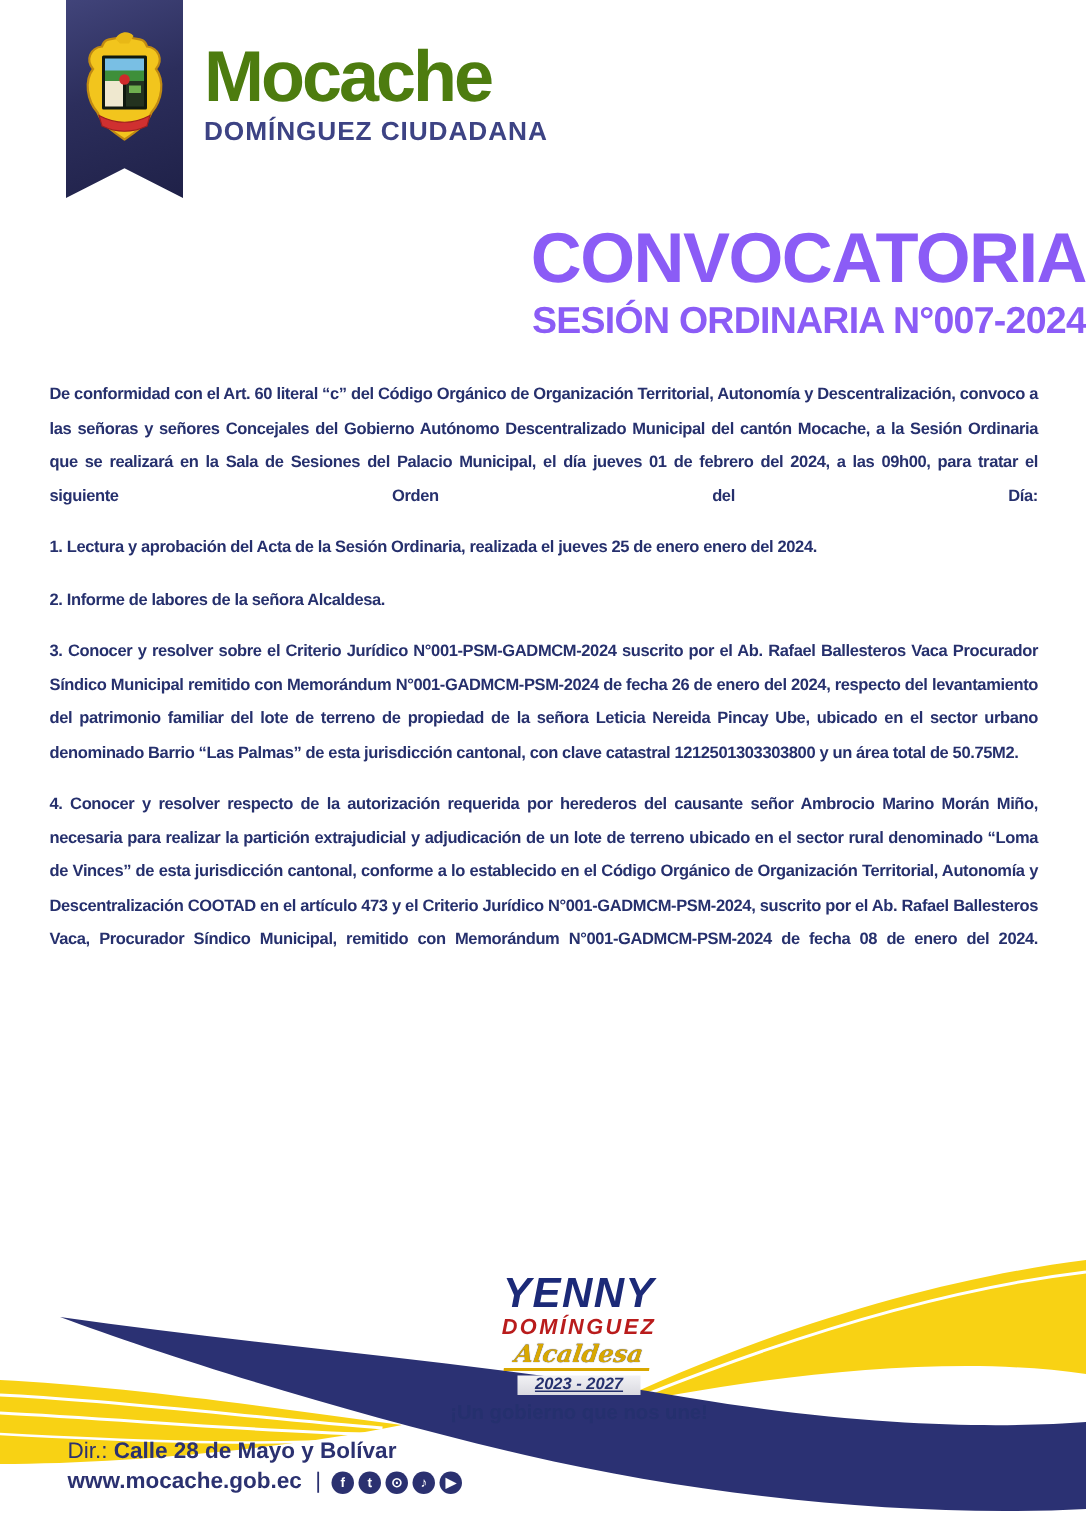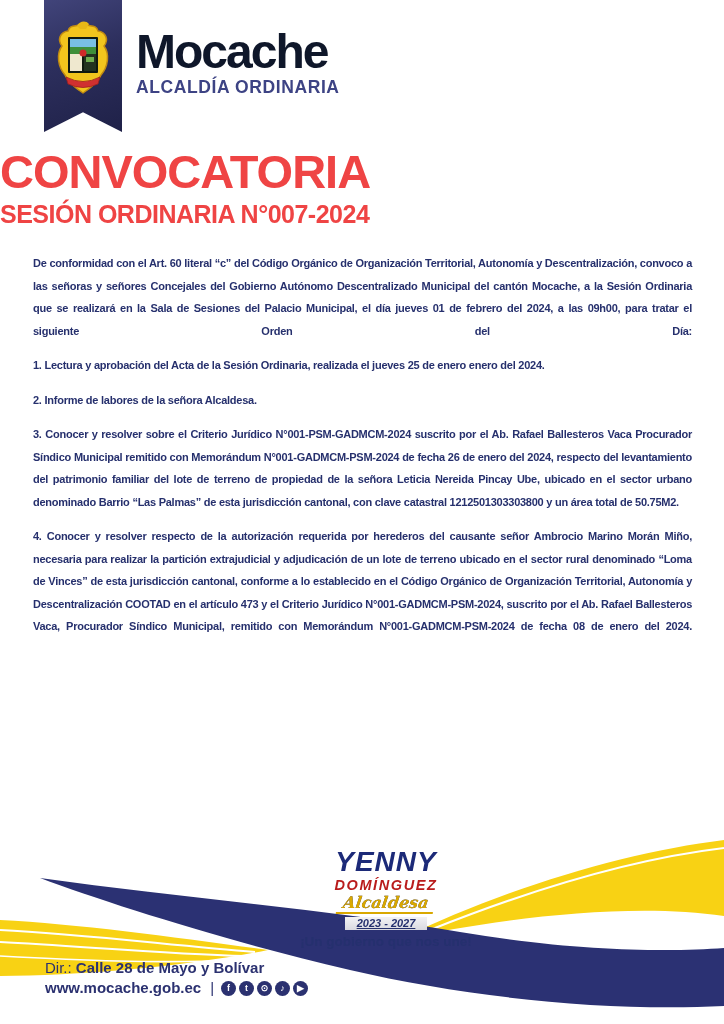--- a/index.html
+++ b/index.html
@@ -8,24 +8,24 @@
     overflow:hidden;font-family:"Liberation Sans",sans-serif;
   }
   
   .ribbon{
     position:absolute;left:44px;top:0;width:78px;height:132px;
     background:linear-gradient(160deg,#41447a 0%,#2c2e5c 45%,#1f2148 100%);
     clip-path:polygon(0 0,100% 0,100% 100%,50% 85%,0 100%);
   }
   .crest{position:absolute;left:9px;top:20px;width:60px;height:80px;}
   .brand{position:absolute;left:136px;top:28px;line-height:1;}
-  .brand-name{font-size:48px;font-weight:700;color:#0f172a;letter-spacing:-2px;}
+  .brand-name{font-size:48px;font-weight:700;color:#4d7c0f;letter-spacing:-2px;}
   .brand-sub{font-size:17.5px;font-weight:600;color:#3d4384;letter-spacing:.6px;margin-top:3px;}
   
-  .title-block{position:absolute;left:0;right:0;top:148px;text-align:left;color:#ef4444;line-height:1;}
+  .title-block{position:absolute;left:0;right:0;top:148px;text-align:right;color:#8b5cf6;line-height:1;}
   .title-main{font-size:47px;font-weight:800;letter-spacing:-1px;}
   .title-sub{font-size:25px;font-weight:700;letter-spacing:-.5px;margin-top:7px;}
   
   .doc-body{
     position:absolute;left:33px;right:32px;top:252px;
     color:#26306d;font-size:11px;line-height:22.5px;font-weight:600;
     letter-spacing:-.25px;text-align:justify;
   }
   .doc-body p{margin:0 0 12px 0;}
   .stretch{text-align-last:justify;}
@@ -71,21 +71,21 @@
       <rect x="17" y="27" width="26" height="7" fill="#3e8f3a"></rect>
       <rect x="17" y="34" width="12" height="17" fill="#efe8cf"></rect>
       <rect x="31" y="34" width="12" height="17" fill="#23321f"></rect>
       <rect x="33" y="37" width="8" height="5" fill="#6fae4f"></rect>
       <circle cx="30" cy="33" r="3.5" fill="#cf2a2a"></circle>
       <path d="M13 57 Q30 66 47 57 L45 64 Q30 71 15 64 Z" fill="#d03030" stroke="#9c1f1f" stroke-width="0.8"></path>
     </svg>
   </div>
   <div class="brand">
     <div class="brand-name">Mocache</div>
-    <div class="brand-sub">ALCALDÍA ORDINARIA</div>
+    <div class="brand-sub">DOMÍNGUEZ CIUDADANA</div>
   </div>
 
   <div class="title-block">
     <div class="title-main">CONVOCATORIA</div>
     <div class="title-sub">SESIÓN ORDINARIA N°007-2024</div>
   </div>
 
   <div class="doc-body">
     <p class="stretch">De conformidad con el Art. 60 literal “c” del Código Orgánico de Organización Territorial, Autonomía y Descentralización, convoco a las señoras y señores Concejales del Gobierno Autónomo Descentralizado Municipal del cantón Mocache, a la Sesión Ordinaria que se realizará en la Sala de Sesiones del Palacio Municipal, el día jueves 01 de febrero del 2024, a las 09h00, para tratar el siguiente Orden del Día:</p>
     <p>1. Lectura y aprobación del Acta de la Sesión Ordinaria, realizada el jueves 25 de enero enero del 2024.</p>

